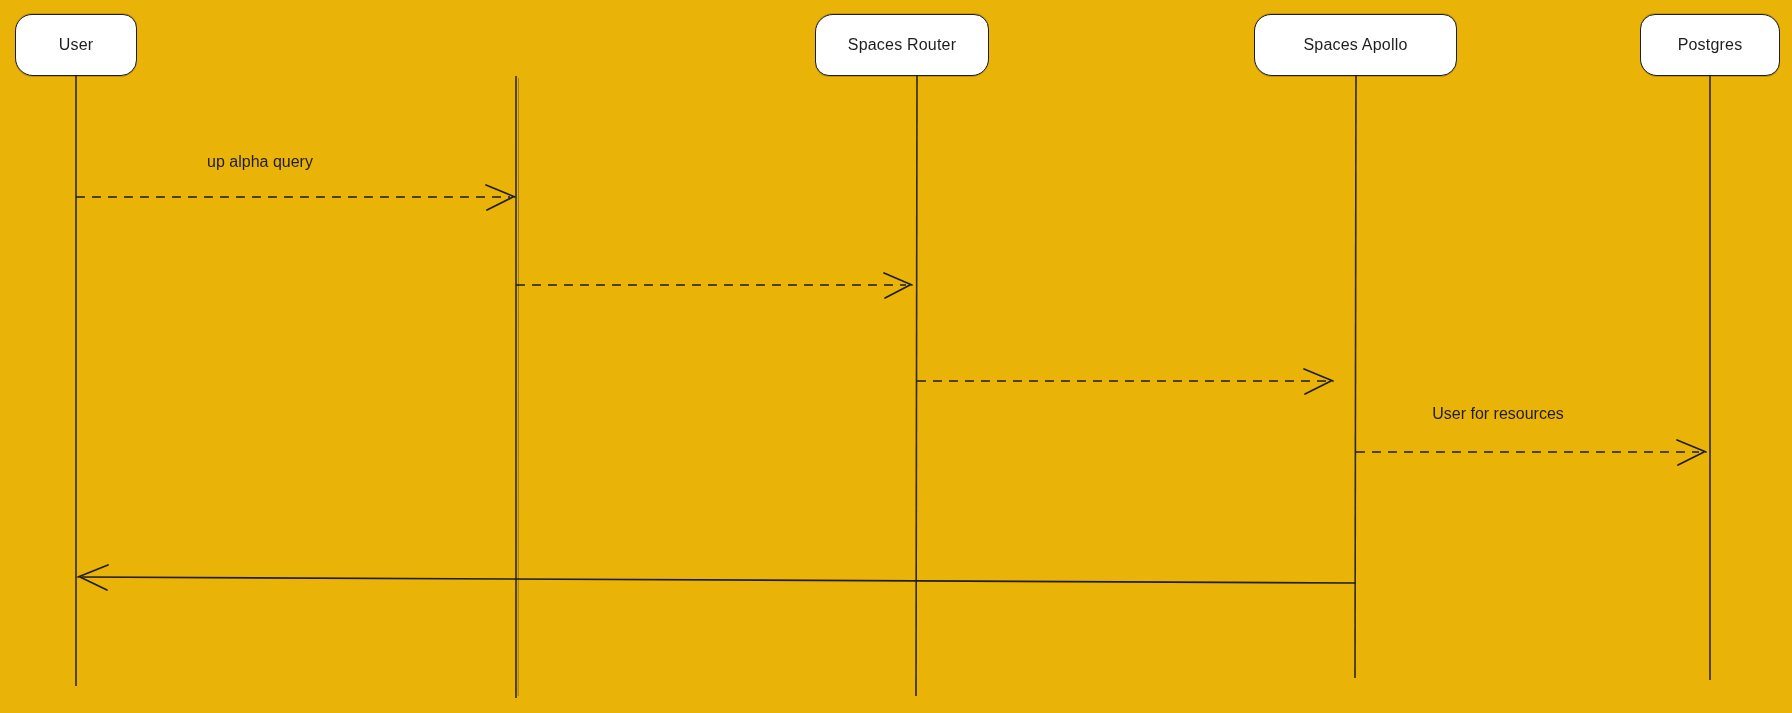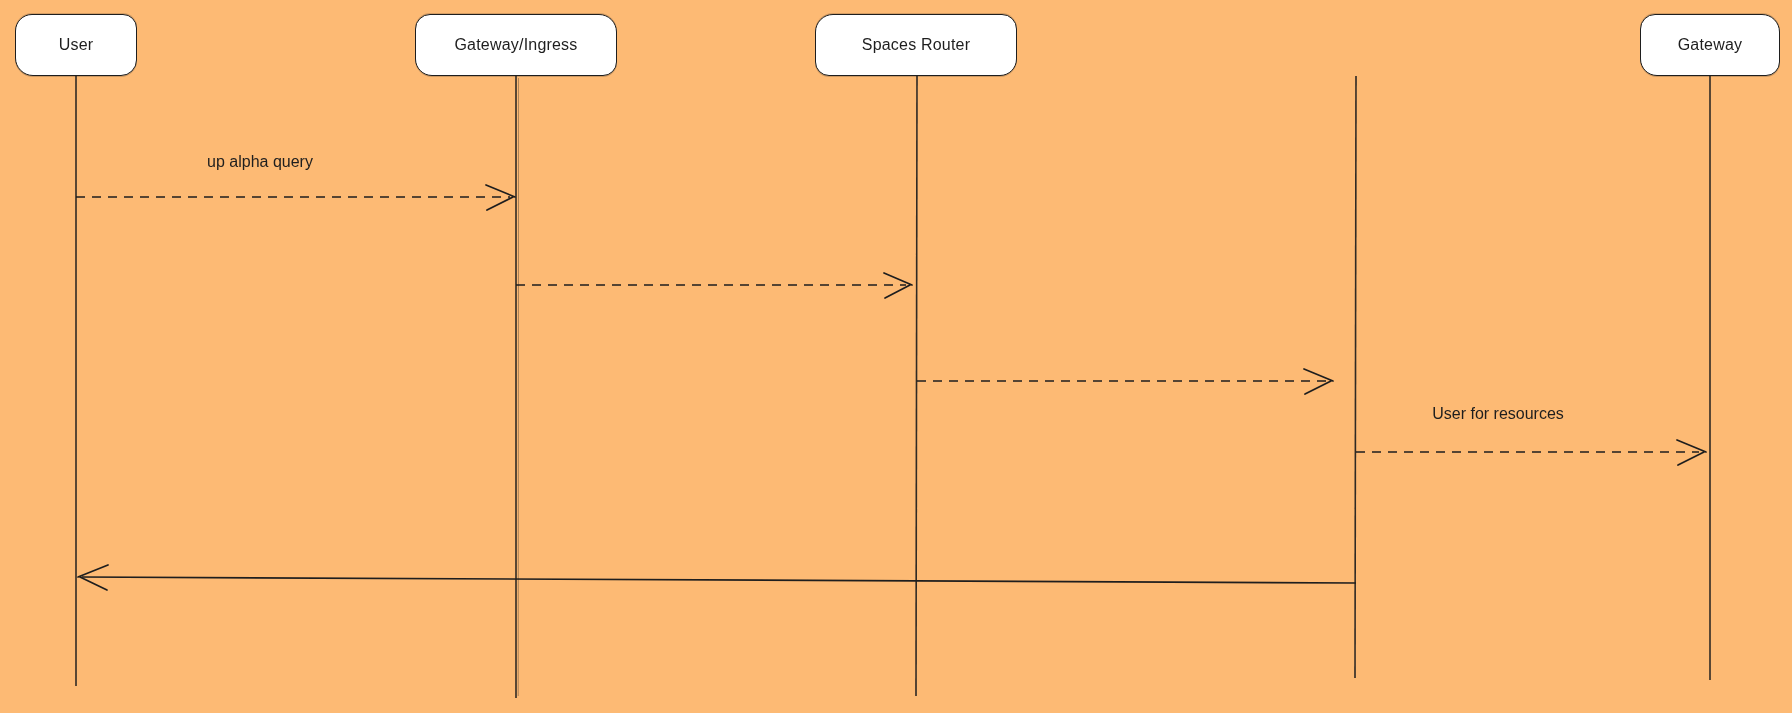--- a/index.html
+++ b/index.html
@@ -1,20 +1,20 @@
 <!DOCTYPE html>
 <html><head>
 <meta charset="utf-8">
 <style>
   html, body { margin: 0; padding: 0; background: #ffffff; }
   #canvas {
     position: relative;
     width: 1792px;
     height: 713px;
-    background: #fdba74;
+    background: #eab308;
     font-family: "Liberation Sans", sans-serif;
     color: #1e1e1e;
     overflow: hidden;
   }
   #lines-layer { position: absolute; left: 0; top: 0; }
   .lifeline { stroke: #1e1e1e; stroke-width: 1.6; opacity: 0.92; }
   .lifeline-echo { stroke: #1e1e1e; stroke-width: 0.8; opacity: 0.45; }
   .msg-line { stroke: #1e1e1e; stroke-width: 1.7; fill: none; }
   .msg-line.dashed { stroke-dasharray: 9 7; }
   .arrowhead { stroke: #1e1e1e; stroke-width: 1.7; fill: none; stroke-linecap: round; stroke-linejoin: round; }
@@ -72,26 +72,26 @@
     <line class="msg-line dashed" x1="1356" y1="452" x2="1699" y2="452"></line>
     <path class="arrowhead" d="M 1677 440 L 1706 452 M 1704 452 L 1678 465"></path>
 
     <line class="msg-line" x1="1356" y1="583" x2="82" y2="577"></line>
     <path class="arrowhead" d="M 108 565 L 78 577 M 80 577 L 107 590"></path>
   </svg>
 
   <div class="actor r1" style="left:15px;   width:122px;">
     <span>User</span>
   </div>
-  <div class="actor r2" style="left:415px;  width:202px;">
-    <span>Gateway/Ingress</span>
-  </div>
-  <div class="actor r3" style="left:815px;  width:202px;">
+  <div class="actor r3" style="left:815px;  width:174px;">
     <span>Spaces Router</span>
   </div>
+  <div class="actor r1" style="left:1254px; width:203px;">
+    <span>Spaces Apollo</span>
+  </div>
   <div class="actor r2" style="left:1640px; width:140px;">
-    <span>Gateway</span>
+    <span>Postgres</span>
   </div>
 
   <div class="msg-label" style="left:260px;  top:162px;">up alpha query</div>
   <div class="msg-label" style="left:1498px; top:414px;">User for resources</div>
 
 </div>
 
 </body></html>

